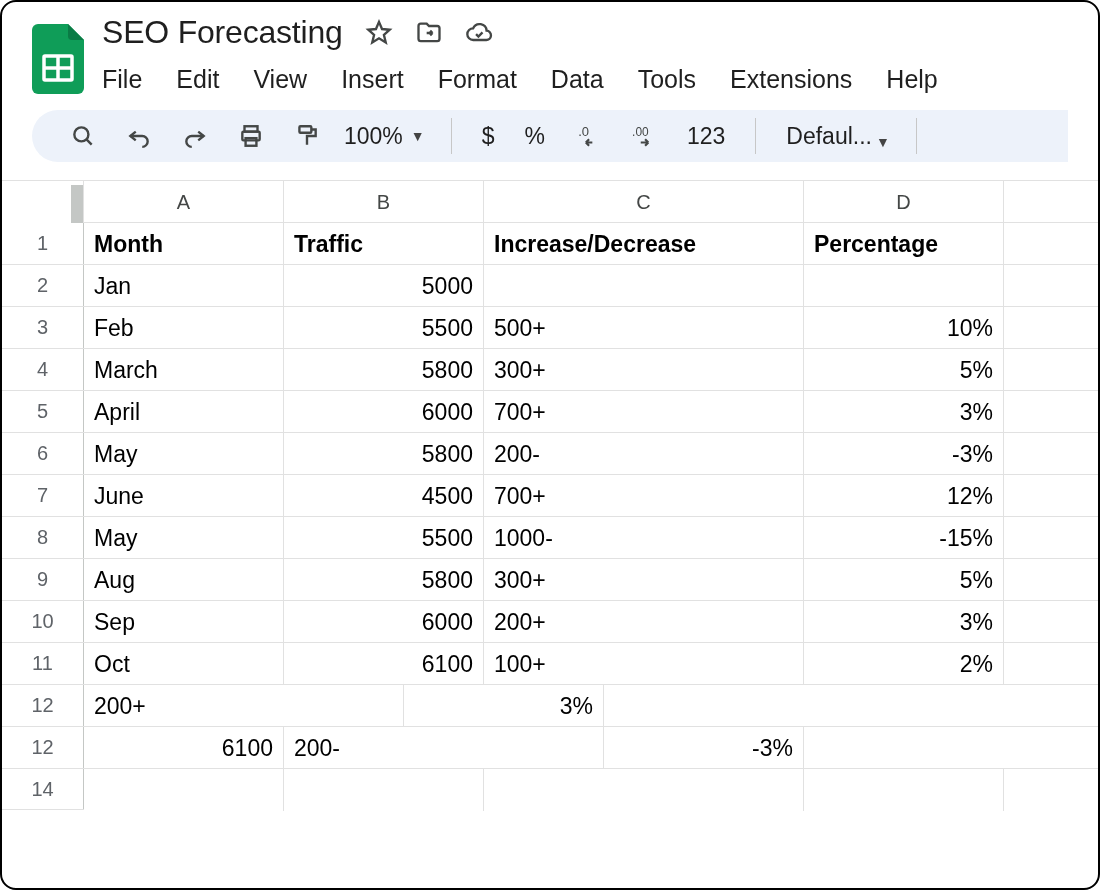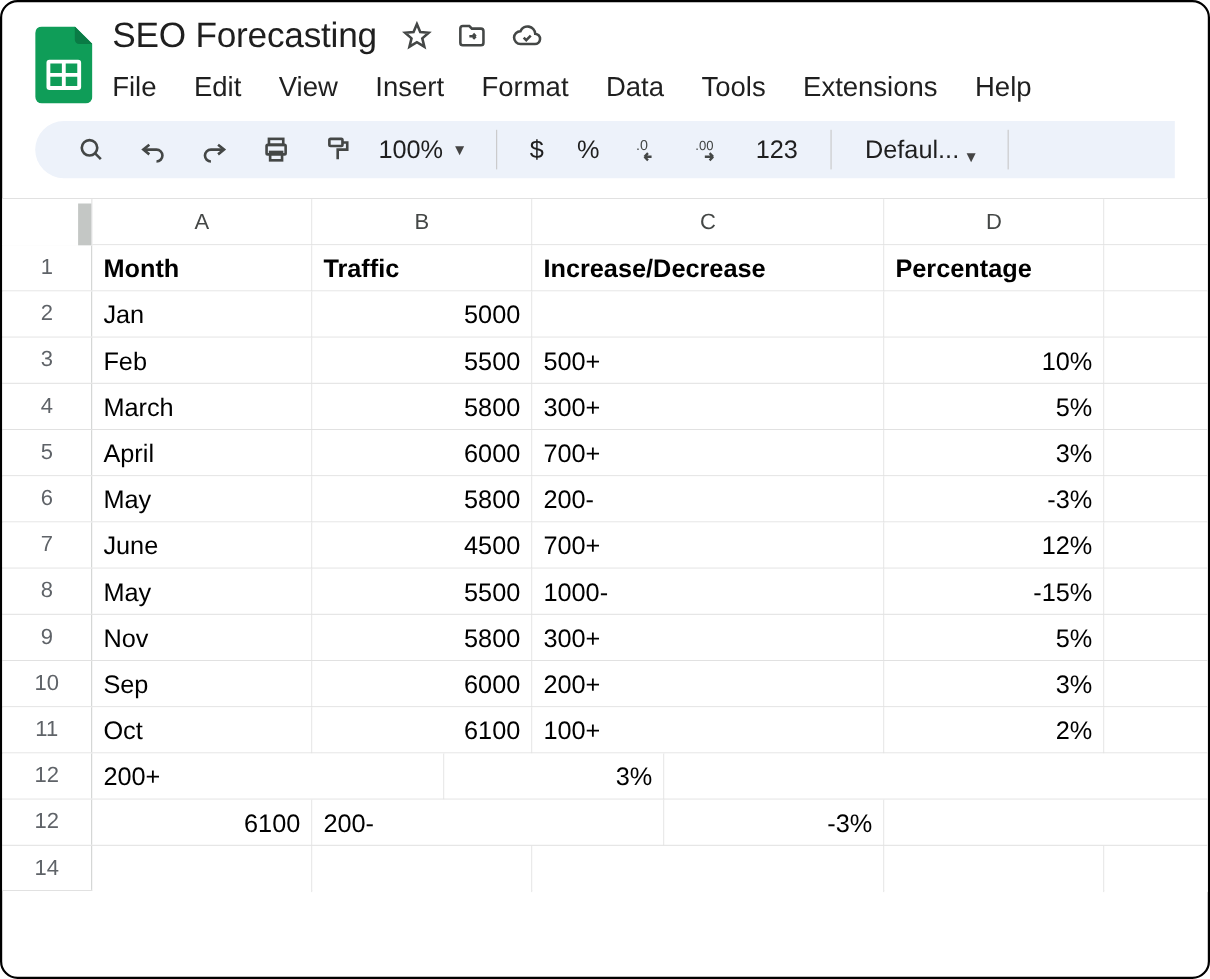--- a/index.html
+++ b/index.html
@@ -367,21 +367,21 @@
     <div class="row">
       <div class="row-head">8</div>
       <div class="cell col-A">May</div>
       <div class="cell right col-B">5500</div>
       <div class="cell col-C">1000-</div>
       <div class="cell right col-D">-15%</div>
       <div class="cell col-E"></div>
     </div>
     <div class="row">
       <div class="row-head">9</div>
-      <div class="cell col-A">Nov</div>
+      <div class="cell col-A">Aug</div>
       <div class="cell right col-B">5800</div>
       <div class="cell col-C">300+</div>
       <div class="cell right col-D">5%</div>
       <div class="cell col-E"></div>
     </div>
     <div class="row">
       <div class="row-head">10</div>
       <div class="cell col-A">Sep</div>
       <div class="cell right col-B">6000</div>
       <div class="cell col-C">200+</div>

